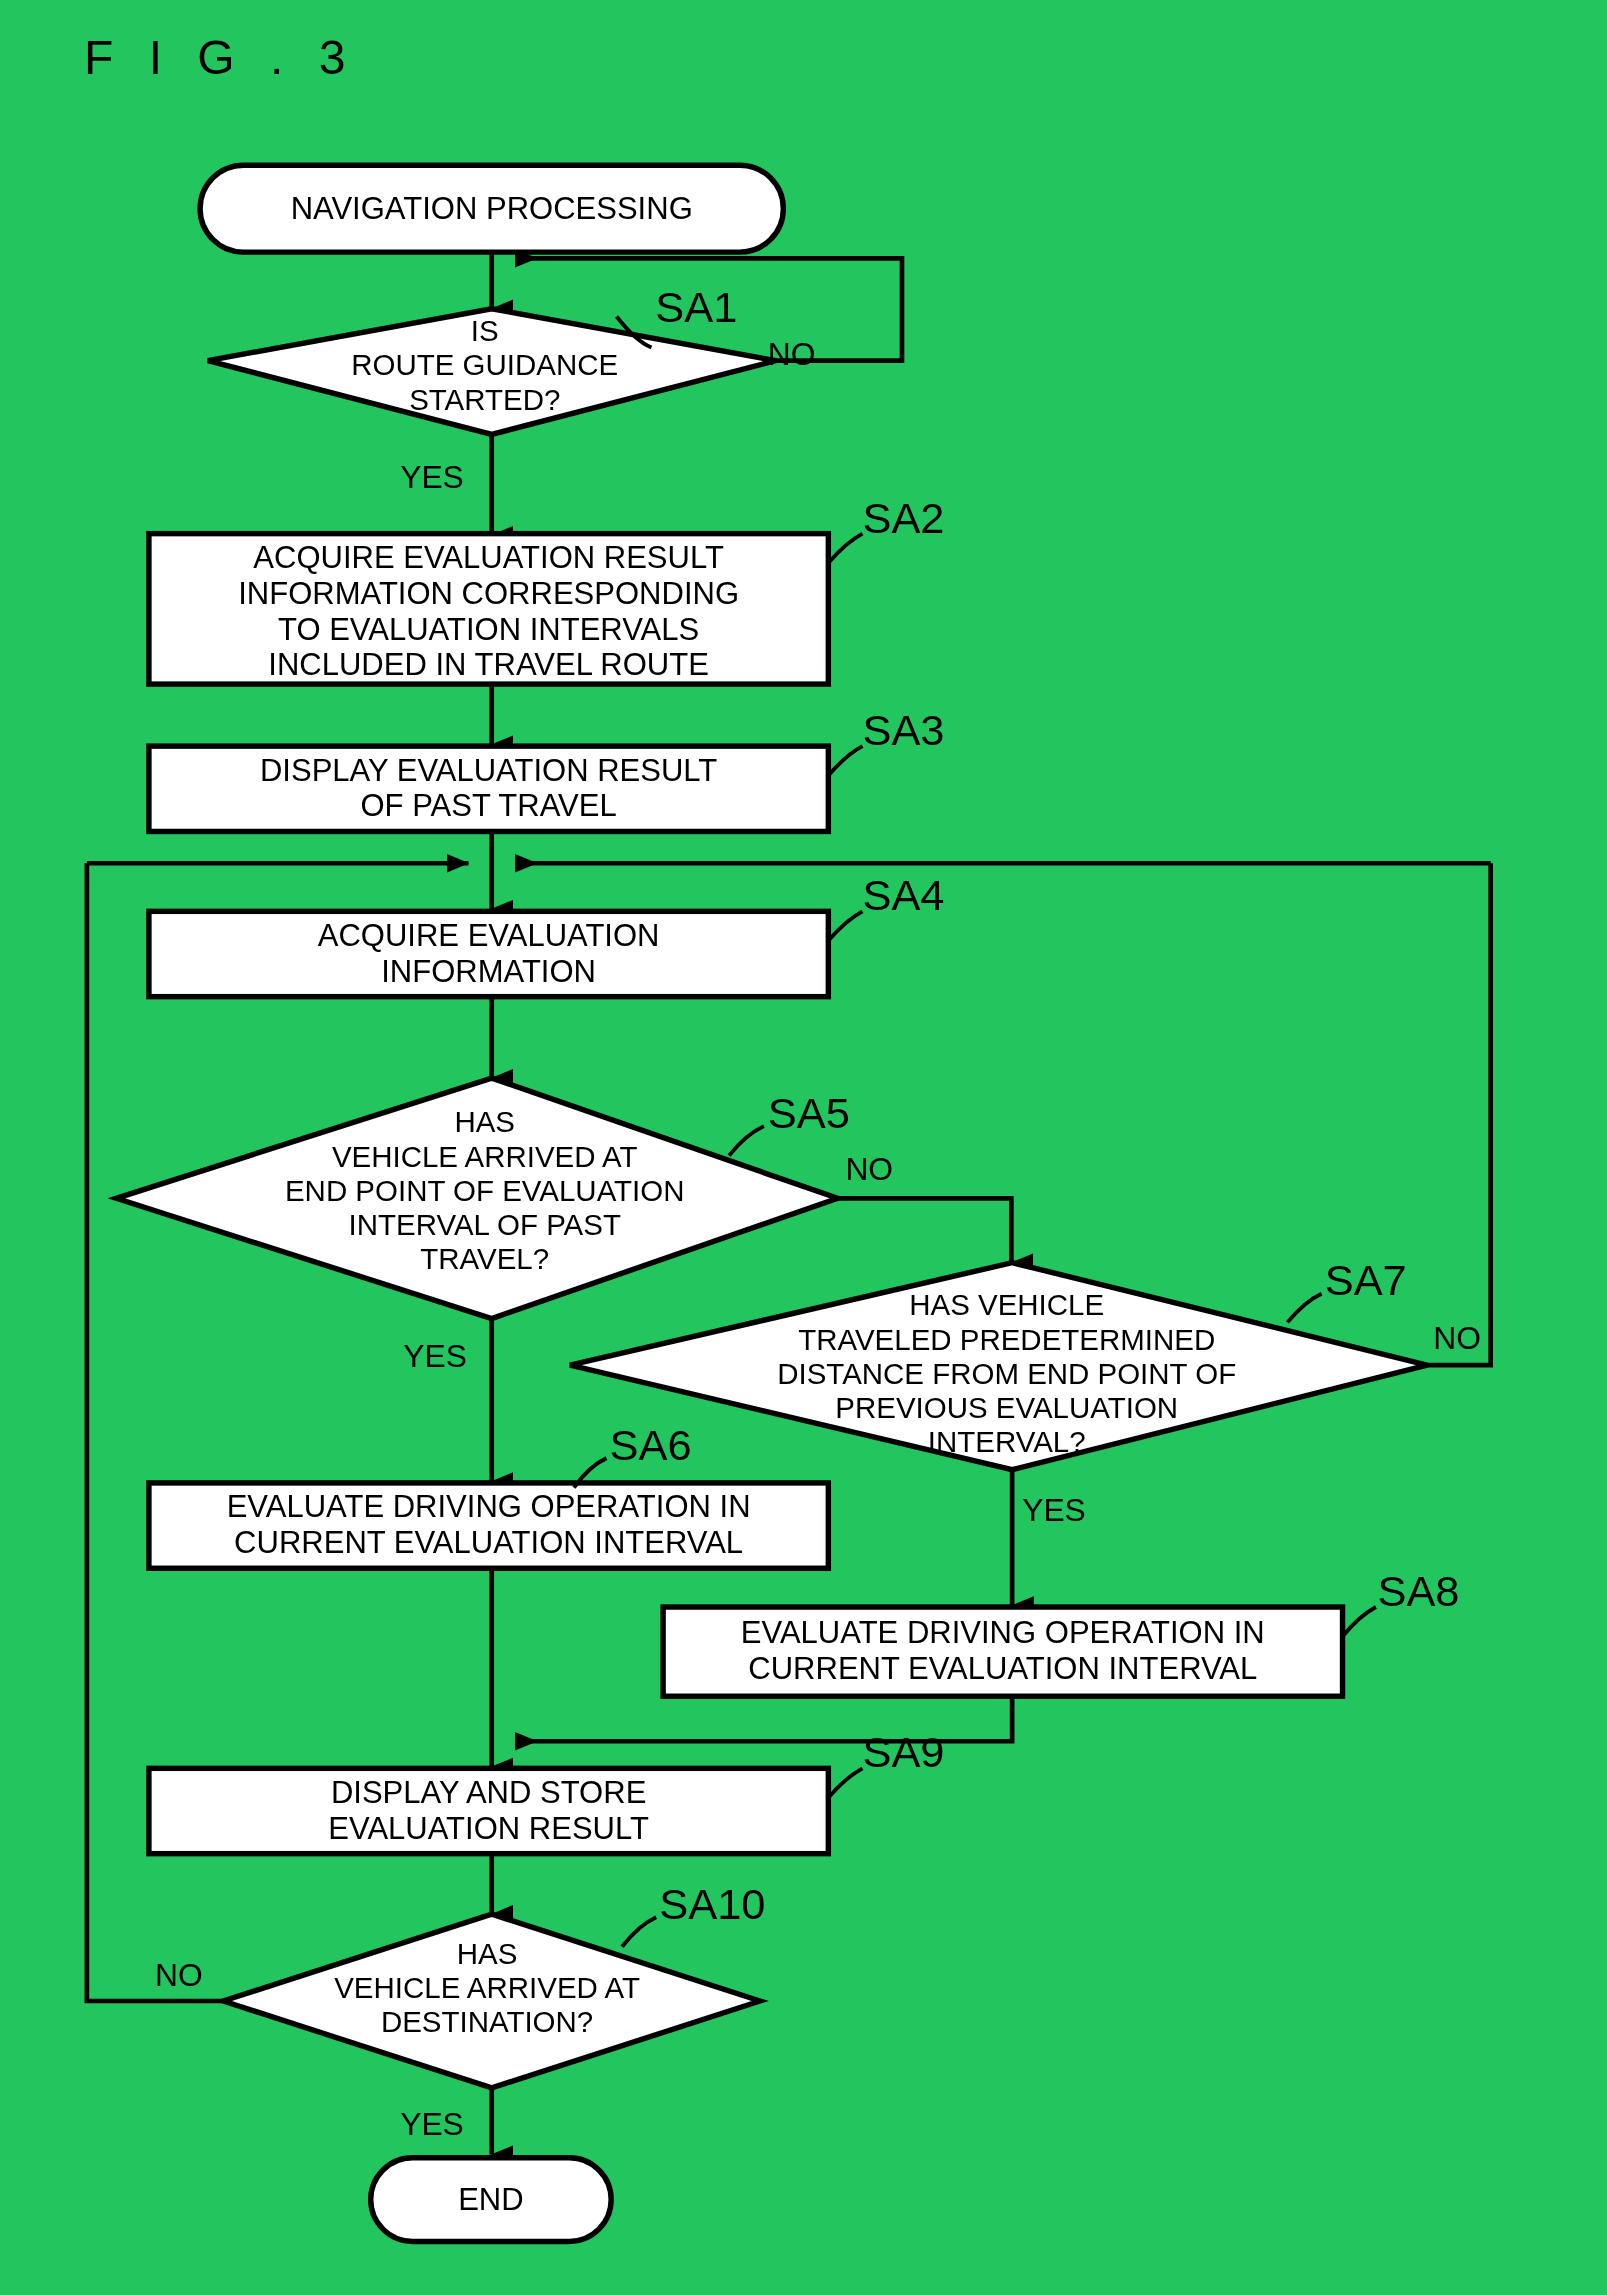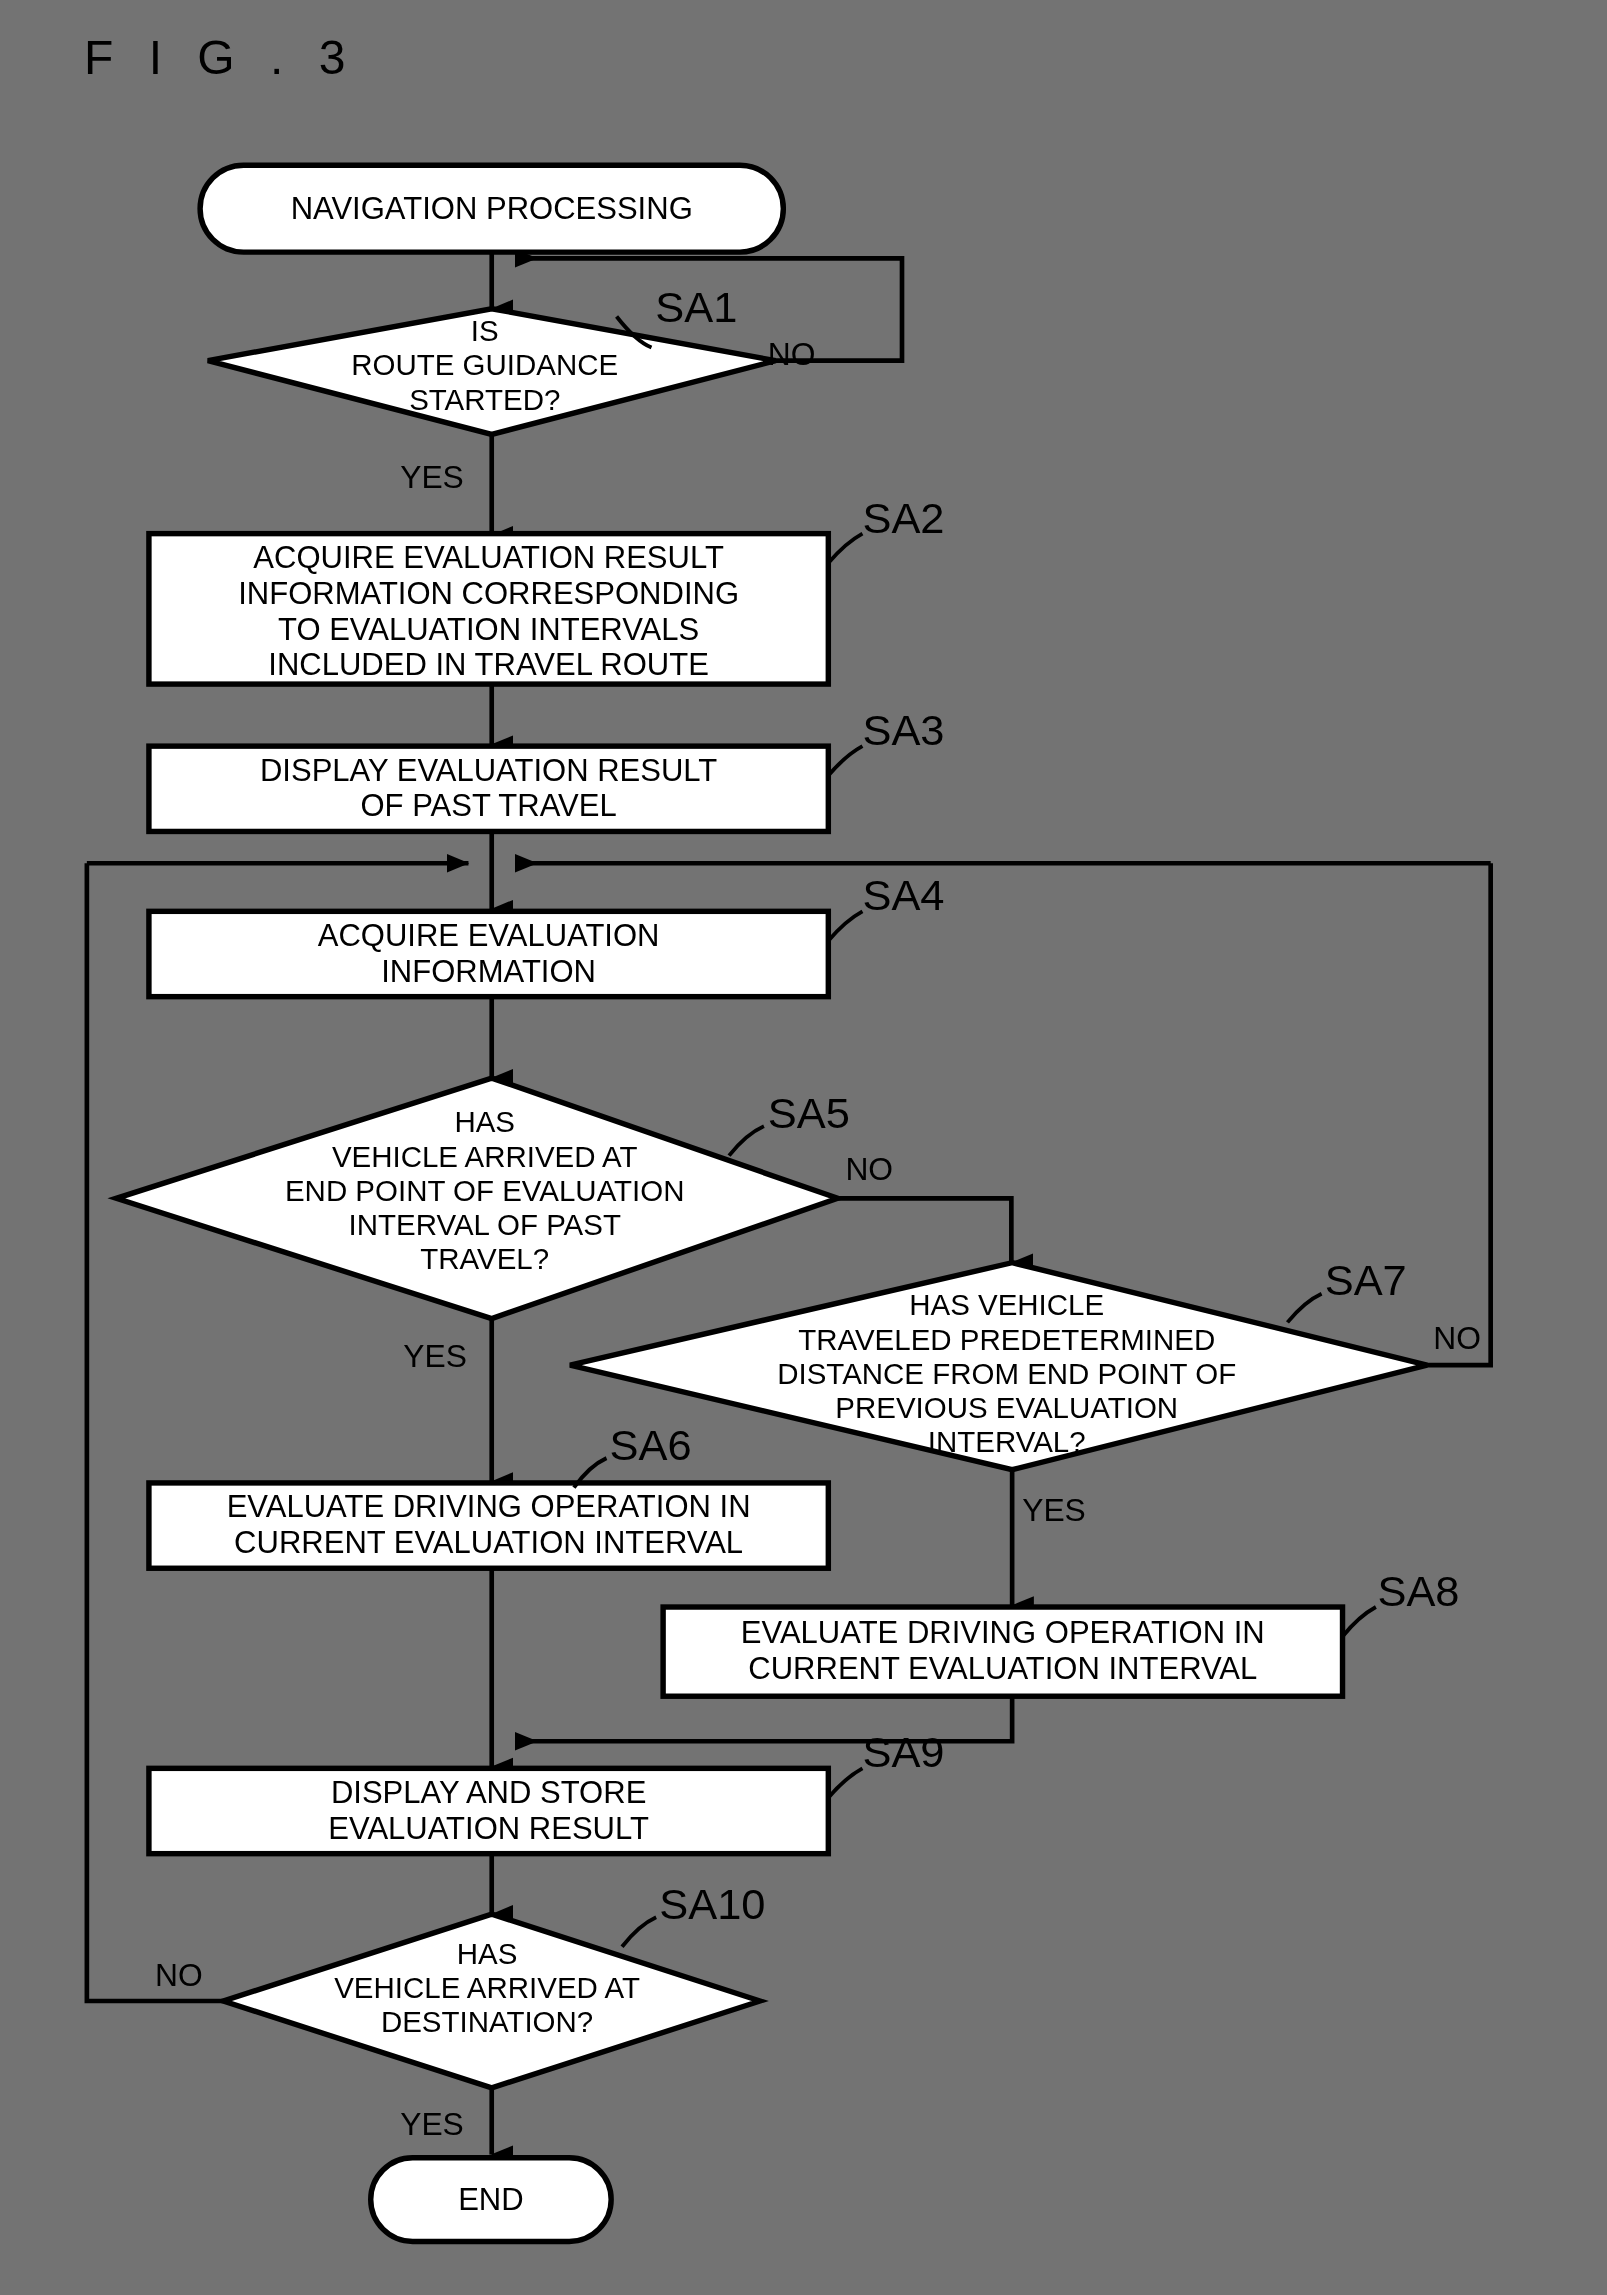--- a/index.html
+++ b/index.html
@@ -7,21 +7,21 @@
     padding: 0;
     background: #ffffff;
   }
   body {
     font-family: "Liberation Sans", sans-serif;
   }
   #page {
     position: relative;
     width: 1607px;
     height: 2295px;
-    background: #737373;
+    background: #22c55e;
     overflow: hidden;
   }
   #fig-title {
     position: absolute;
     left: 84px;
     top: 29.5px;
     font-size: 48px;
     letter-spacing: 11px;
     color: #000000;
     font-family: "Liberation Sans", sans-serif;

